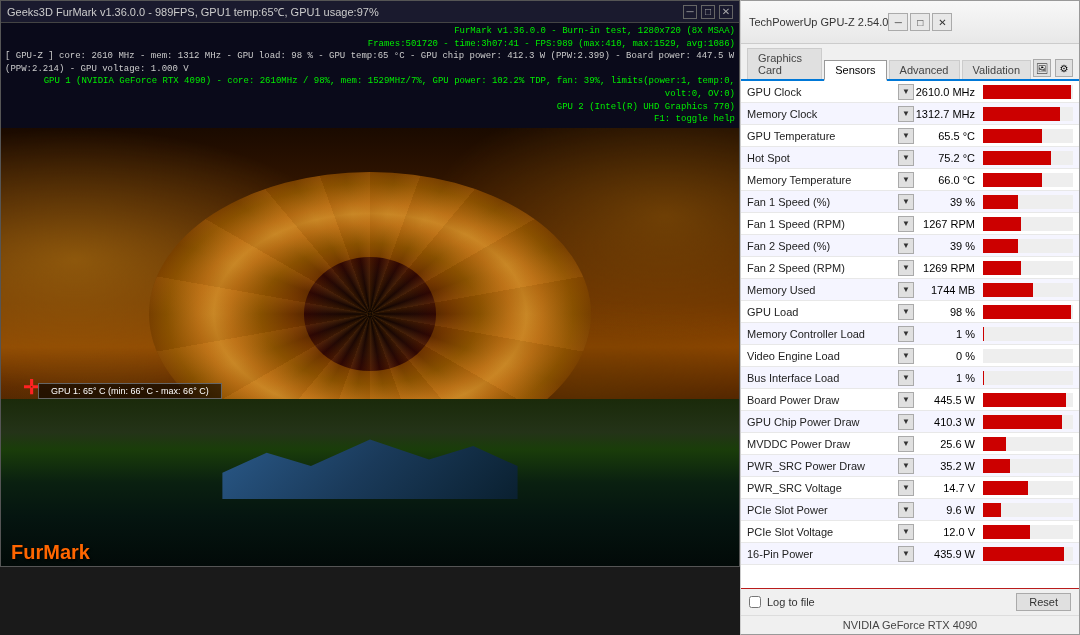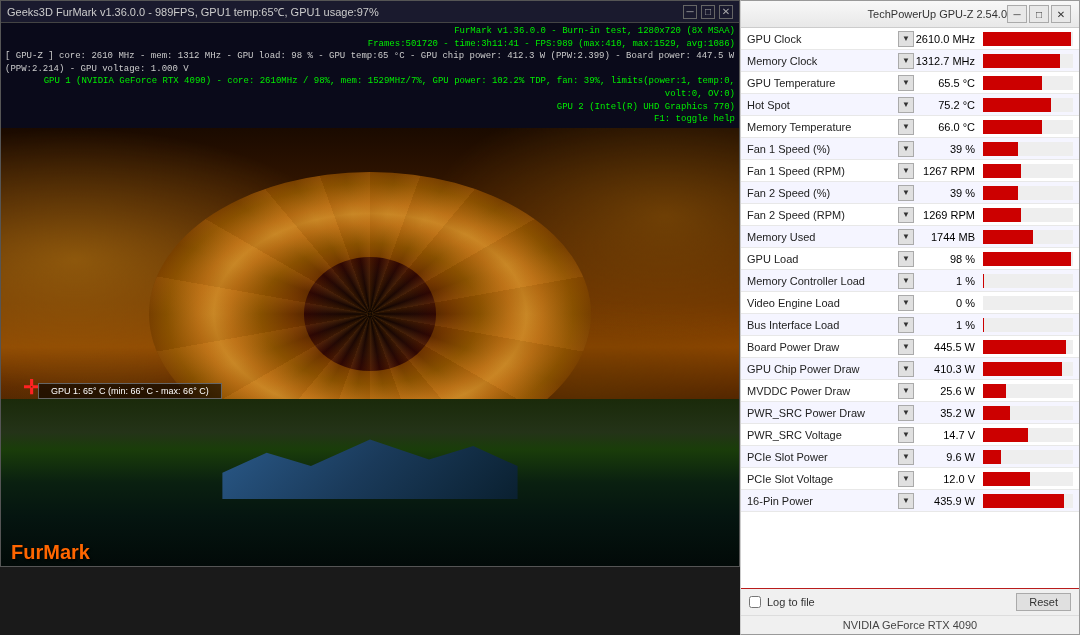--- a/index.html
+++ b/index.html
@@ -206,23 +206,23 @@
       display: flex;
       flex-direction: column;
       border: 1px solid #999;
       border-left: 1px solid #ccc;
     }
 
     .gpuz-titlebar {
       background: linear-gradient(180deg, #f8f8f8 0%, #e8e8e8 100%);
       color: #333;
       font-size: 11px;
-      padding: 4px 8px;
-      display: flex;
-      justify-content: flex-end;
+      padding: 12px 8px;
+      display: flex;
+      justify-content: flex-start;
       align-items: center;
       min-height: 24px;
       border-bottom: 1px solid #ccc;
     }
 
     .gpuz-titlebar-buttons {
       display: flex;
       gap: 2px;
     }
 
@@ -409,21 +409,21 @@
   <div class="furmark-titlebar">
     <span>Geeks3D FurMark v1.36.0.0 - 989FPS, GPU1 temp:65℃, GPU1 usage:97%</span>
     <div class="furmark-titlebar-buttons">
       <span>─</span>
       <span>□</span>
       <span>✕</span>
     </div>
   </div>
   <div class="furmark-info">
     <div class="line">FurMark v1.36.0.0 - Burn-in test, 1280x720 (8X MSAA)</div>
-    <div class="line">Frames:501720 - time:3h11:41 - FPS:989 (max:410, max:1529, avg:1086)</div>
+    <div class="line">Frames:501720 - time:3h07:41 - FPS:989 (max:410, max:1529, avg:1086)</div>
     <div class="line-white">[ GPU-Z ] core: 2610 MHz - mem: 1312 MHz - GPU load: 98 % - GPU temp:65 °C - GPU chip power: 412.3 W (PPW:2.399) - Board power: 447.5 W (PPW:2.214) - GPU voltage: 1.000 V</div>
     <div class="line">  GPU 1 (NVIDIA GeForce RTX 4090) - core: 2610MHz / 98%, mem: 1529MHz/7%, GPU power: 102.2% TDP, fan: 39%, limits(power:1, temp:0, volt:0, OV:0)</div>
     <div class="line">  GPU 2 (Intel(R) UHD Graphics 770)</div>
     <div class="line">  F1: toggle help</div>
   </div>
   <div class="furmark-viewport">
     <div class="furmark-surroundings"></div>
     <div class="furmark-eye"></div>
     <div class="furmark-landscape"></div>
     <div class="furmark-red-cross">✛</div>
@@ -435,20 +435,30 @@
 <div class="gpuz-window">
   <div class="gpuz-titlebar">
     <span>TechPowerUp GPU-Z 2.54.0</span>
     <div class="gpuz-titlebar-buttons">
       <span class="gpuz-titlebar-btn">─</span>
       <span class="gpuz-titlebar-btn">□</span>
       <span class="gpuz-titlebar-btn">✕</span>
     </div>
   </div>
 
+  <div class="gpuz-tabs">
+    <div class="gpuz-tab">Graphics Card</div>
+    <div class="gpuz-tab active">Sensors</div>
+    <div class="gpuz-tab">Advanced</div>
+    <div class="gpuz-tab">Validation</div>
+    <div class="gpuz-icons">
+      <div class="gpuz-icon-btn">🖼</div>
+      <div class="gpuz-icon-btn">⚙</div>
+    </div>
+  </div>
 
   <div class="gpuz-sensors">
   <div class="sensor-row">
         <div class="sensor-name">GPU Clock</div>
         <div class="sensor-dropdown">▼</div>
         <div class="sensor-value">2610.0 MHz</div>
         <div class="sensor-bar-container">
           <div class="sensor-bar" style="width: 98%;"></div>
         </div>
       </div>

